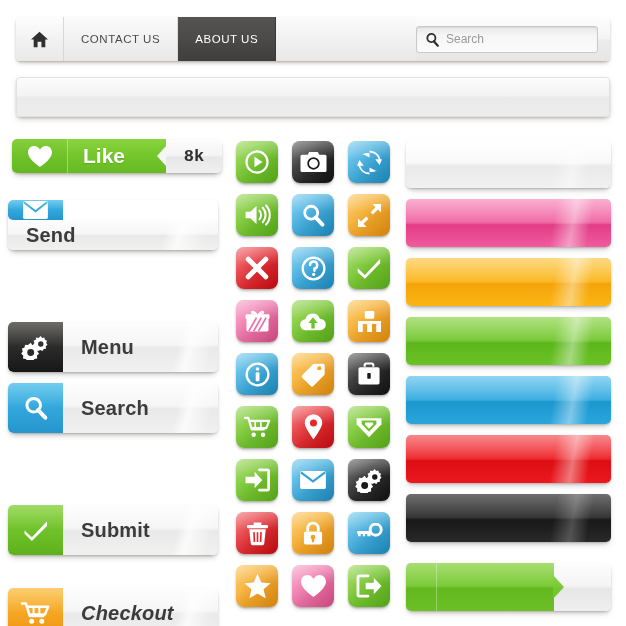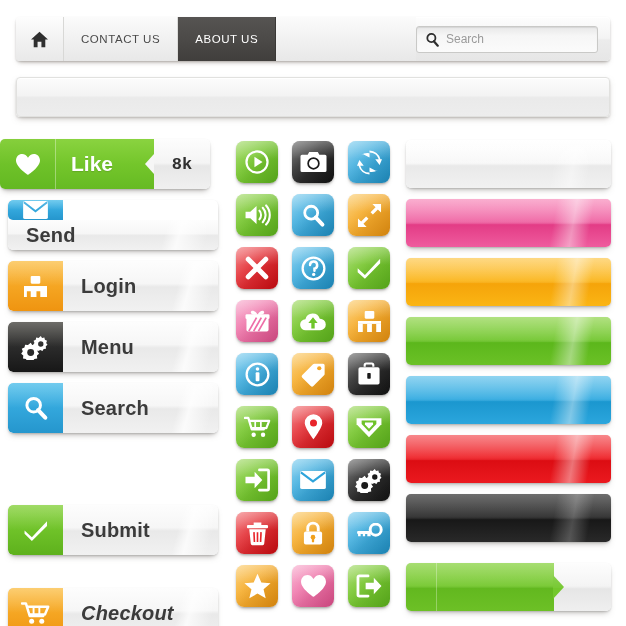--- a/index.html
+++ b/index.html
@@ -108,21 +108,21 @@
     pointer-events:none;
   }
   .lbtn-label {
     font-size: 20px; font-weight: bold; color: #3b3b3b;
     letter-spacing: .2px; position:relative; z-index:2;
     font-family: "Liberation Sans", sans-serif;
   }
 
   
   .likebtn {
-    position:absolute; left:0; width:210px; height:50px; border-radius:5px;
+    position:absolute; left:12px; width:210px; height:34px; border-radius:5px;
     overflow:hidden; display:flex;
     box-shadow: 0 4px 6px -3px rgba(100,95,90,.55), 0 1px 2px rgba(0,0,0,.15);
   }
   .like-ico{ width:55px; display:flex; align-items:center; justify-content:center;
     background: linear-gradient(to bottom,#86cf3c 0%,#6fc229 50%,#63b822 100%); position:relative;}
   .like-mid{ flex:1; display:flex; align-items:center; padding-left:16px; position:relative;
     background: linear-gradient(to bottom,#8ad340 0%,#74c62b 50%,#66ba23 100%);}
   .like-mid::before{content:""; position:absolute; left:0; top:0; bottom:0; width:1px; background:rgba(255,255,255,.35);}
   .like-text{ font-size:21px; font-weight:bold; color:#ffffff; text-shadow:0 1px 1px rgba(0,0,0,.13);
     font-family:"Liberation Sans", sans-serif;}
@@ -240,32 +240,20 @@
       <svg width="27" height="20" viewBox="0 0 28 21">
         <rect x="1" y="1" width="26" height="19" rx="2" fill="#ffffff"></rect>
         <path d="M1.8 2.4 L14 11.8 L26.2 2.4" fill="none" stroke="#35a8dd" stroke-width="2.1"></path>
       </svg>
     </div>
     <div class="lbtn-body">
       <span class="lbtn-label">Send</span>
     </div>
   </div>
 
-  <div class="lbtn" style="top:261px;">
-    <div class="lbtn-ico" style="background:linear-gradient(to bottom,#fbc04a 0%,#f5a623 50%,#ef9410 100%);">
-      <svg width="25" height="23" viewBox="0 0 26 24">
-        <rect x="8" y="1" width="10" height="8" rx="1.2" fill="#ffffff"></rect>
-        <path d="M1 13 h24 v10 h-7 v-6 h-4 v6 h-6 v-6 h-4 v6 h-3 Z" fill="#ffffff"></path>
-        <rect x="1" y="11.5" width="24" height="3" fill="#ffffff"></rect>
-      </svg>
-    </div>
-    <div class="lbtn-body">
-      <span class="lbtn-label">Login</span>
-    </div>
-  </div>
 
   <div class="lbtn" style="top:322px;">
     <div class="lbtn-ico" style="background:linear-gradient(to bottom,#45443f 0%,#2b2b2b 50%,#171717 100%);">
       <svg width="29" height="25" viewBox="0 0 30 26">
         <g fill="#ffffff">
           <path d="M20.5 1 l1.3 2 2.4-.3 .6 2.3 2.2 1-.9 2.2 1.4 2-1.8 1.6 .2 2.4-2.4 .4-1.3 2-2.2-1-2.2 1-1.3-2-2.4-.4 .2-2.4-1.8-1.6 1.4-2-.9-2.2 2.2-1 .6-2.3 2.4 .3z"></path>
           <circle cx="20.5" cy="9.4" r="2.8" fill="#2b2b2b"></circle>
           <path d="M10 8 l1.6 2.5 3-.4 .7 2.9 2.8 1.2-1.1 2.8 1.7 2.4-2.2 2 .3 3-3 .5-1.6 2.5-2.8-1.2-2.8 1.2-1.6-2.5-3-.5 .3-3-2.2-2 1.7-2.4-1.1-2.8 2.8-1.2 .7-2.9 3 .4z"></path>
           <circle cx="10" cy="18.2" r="3.6" fill="#2b2b2b"></circle>
         </g>

